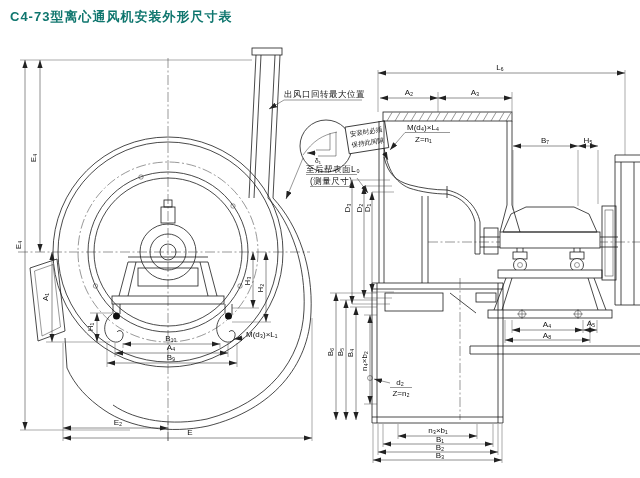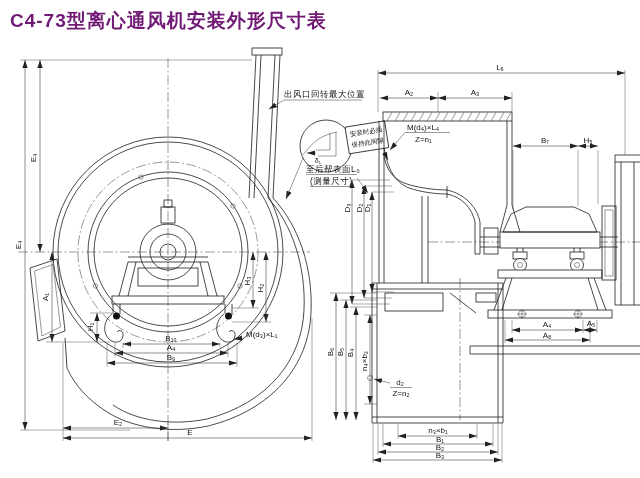--- a/index.html
+++ b/index.html
@@ -1,21 +1,21 @@
 <!DOCTYPE html>
 <html><head>
 <meta charset="utf-8">
 <style>
   html,body{margin:0;padding:0;background:#fff;}
   #stage{position:relative;width:640px;height:478px;background:#ffffff;overflow:hidden;
          font-family:"Liberation Sans","DejaVu Sans",sans-serif;}
   #paper-edge{position:absolute;left:0;top:0;width:12px;height:100%;
 racking    background:linear-gradient(to right,#d6d6d6,#f3f3f3 55%,#ffffff);opacity:.85;}
-  #title{position:absolute;left:10px;top:8px;font-size:19px;font-weight:bold;
-         letter-spacing:1px;color:#701a75;white-space:nowrap;}
+  #title{position:absolute;left:10px;top:8px;font-size:13px;font-weight:bold;
+         letter-spacing:1px;color:#0f766e;white-space:nowrap;}
   svg{position:absolute;left:0;top:0;}
   .ln{stroke:#1c1c1c;stroke-width:.8;fill:none;}
   .lnf{stroke:#1c1c1c;stroke-width:.8;fill:#fff;}
   .thin{stroke:#333;stroke-width:.5;fill:none;}
   .dim{stroke:#333;stroke-width:.55;fill:none;}
   .ext{stroke:#444;stroke-width:.45;fill:none;}
   .cl{stroke:#333;stroke-width:.5;fill:none;stroke-dasharray:10 2.5 2 2.5;}
   text.lbl{font-size:8px;fill:#111;}
   text.sm{font-size:6.5px;fill:#111;}
   text.cjk{font-size:8.5px;fill:#111;letter-spacing:.5px;}

